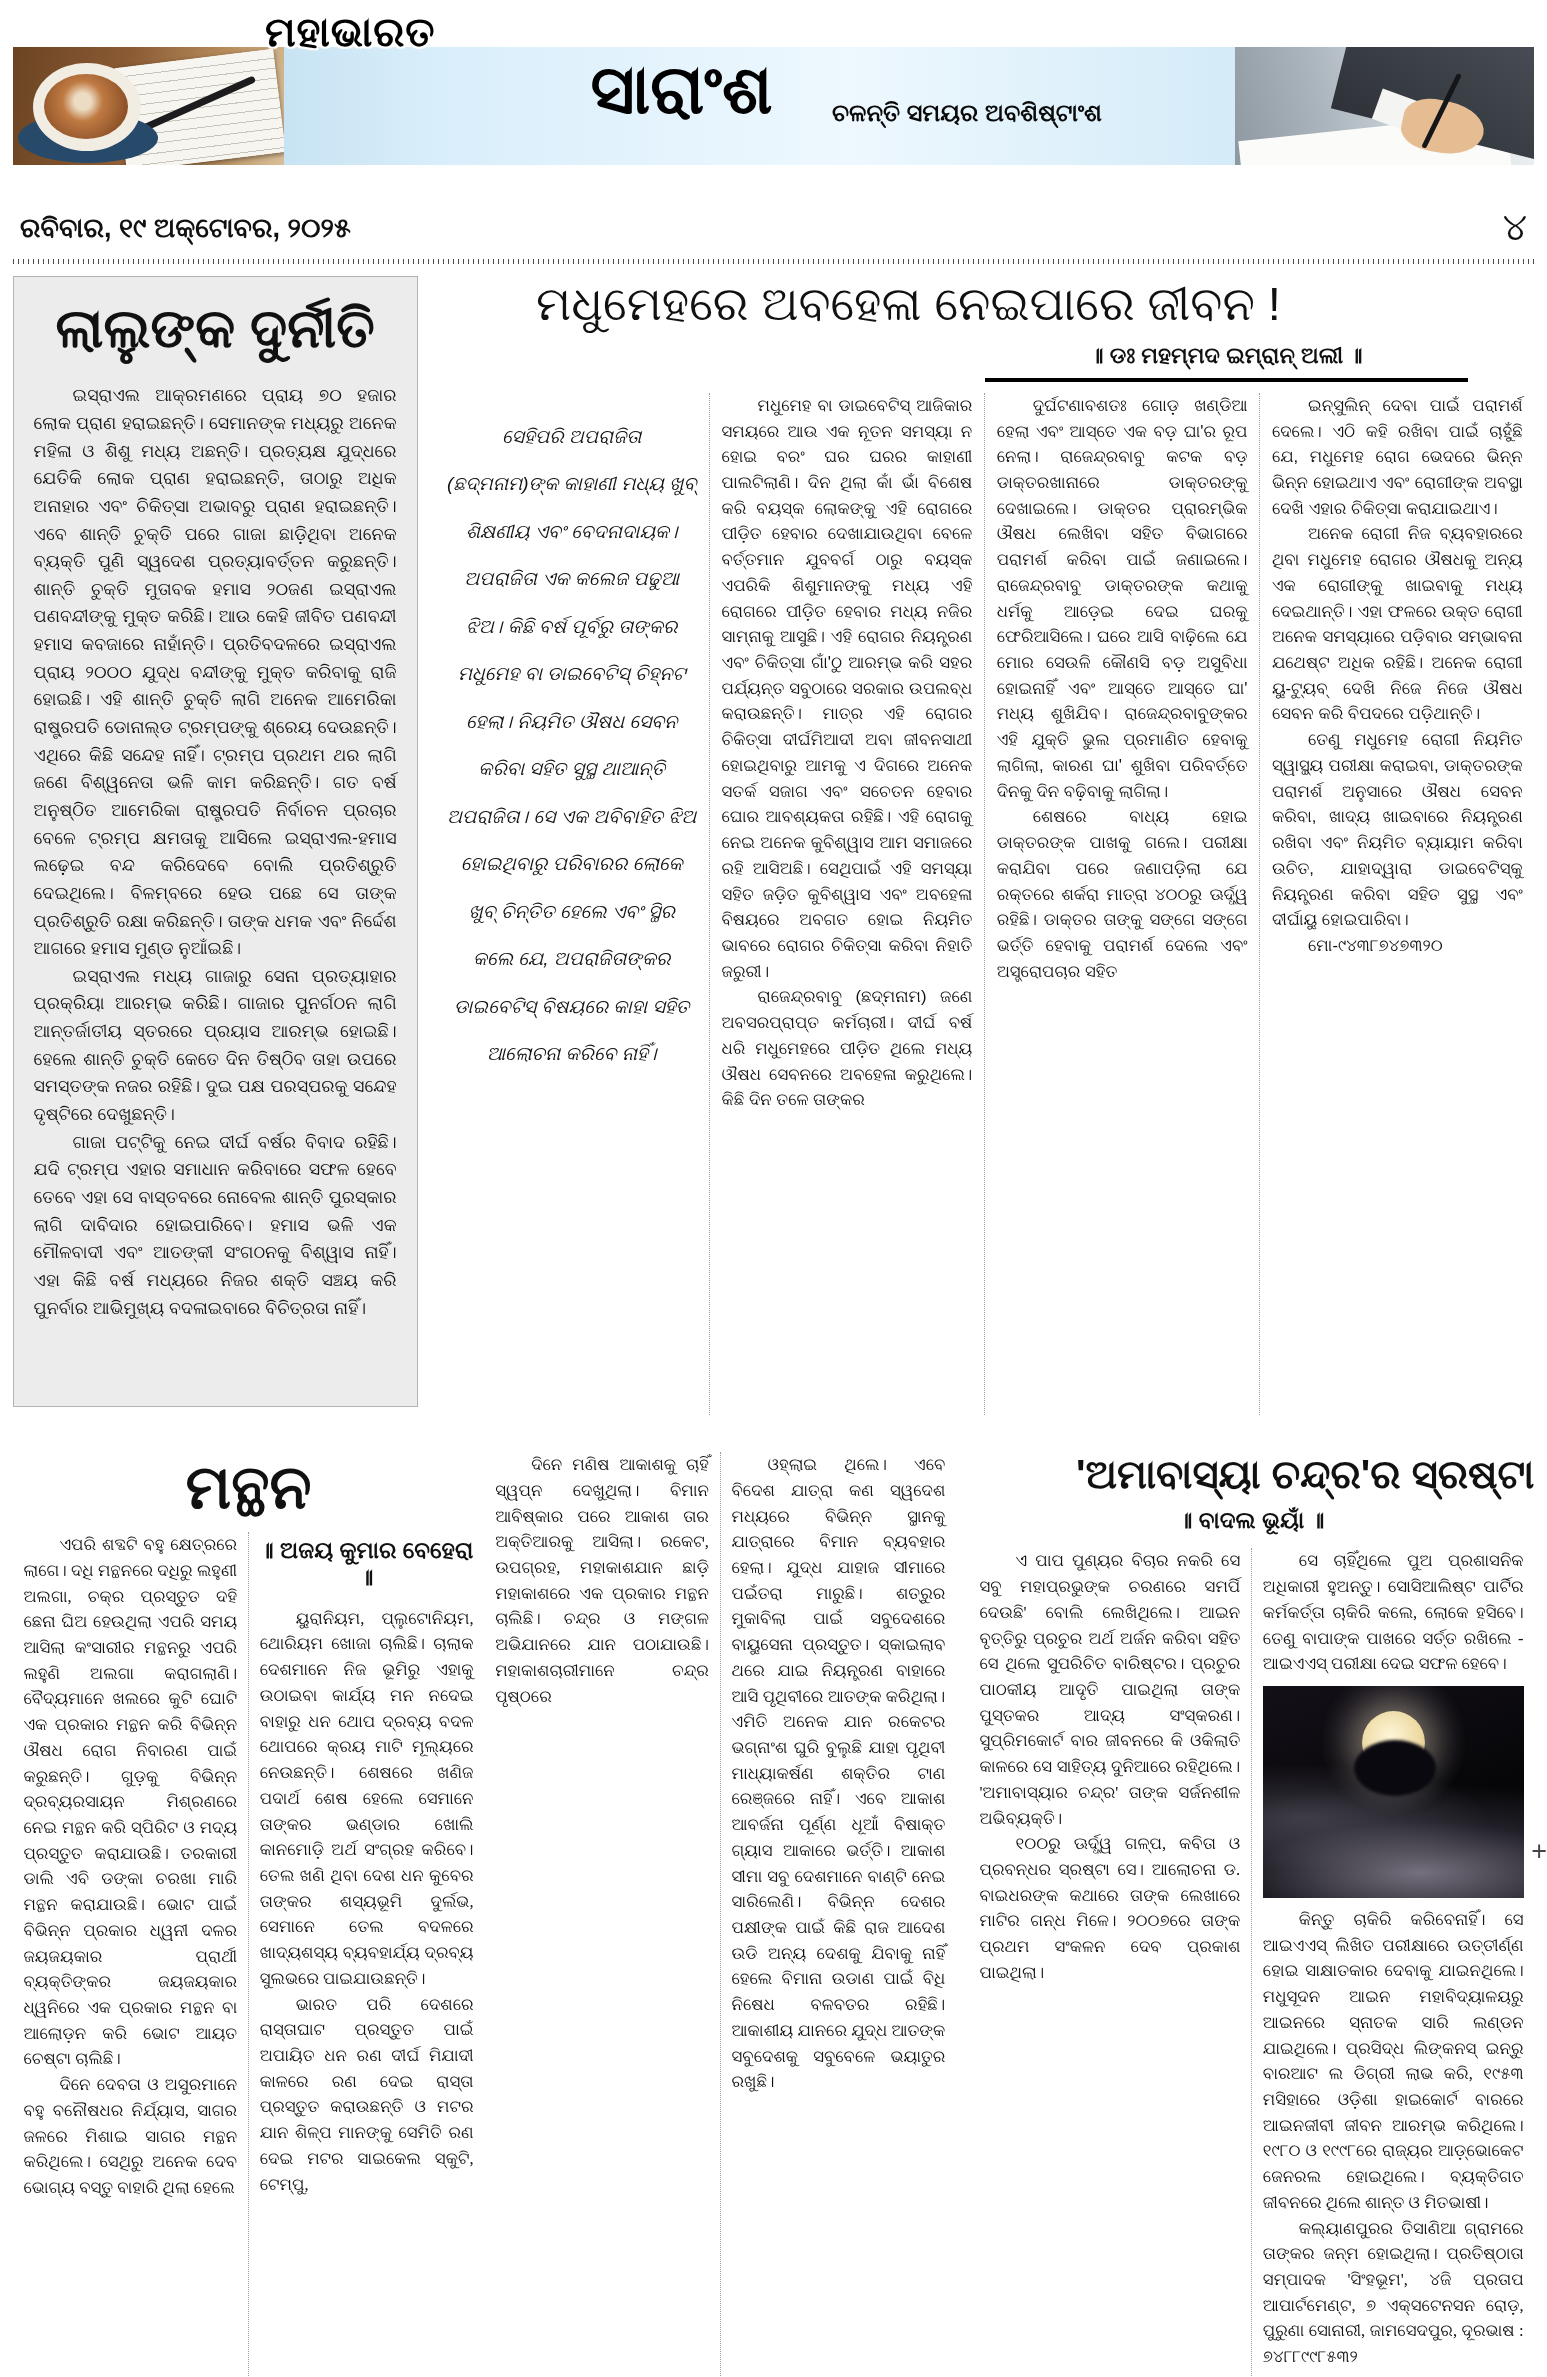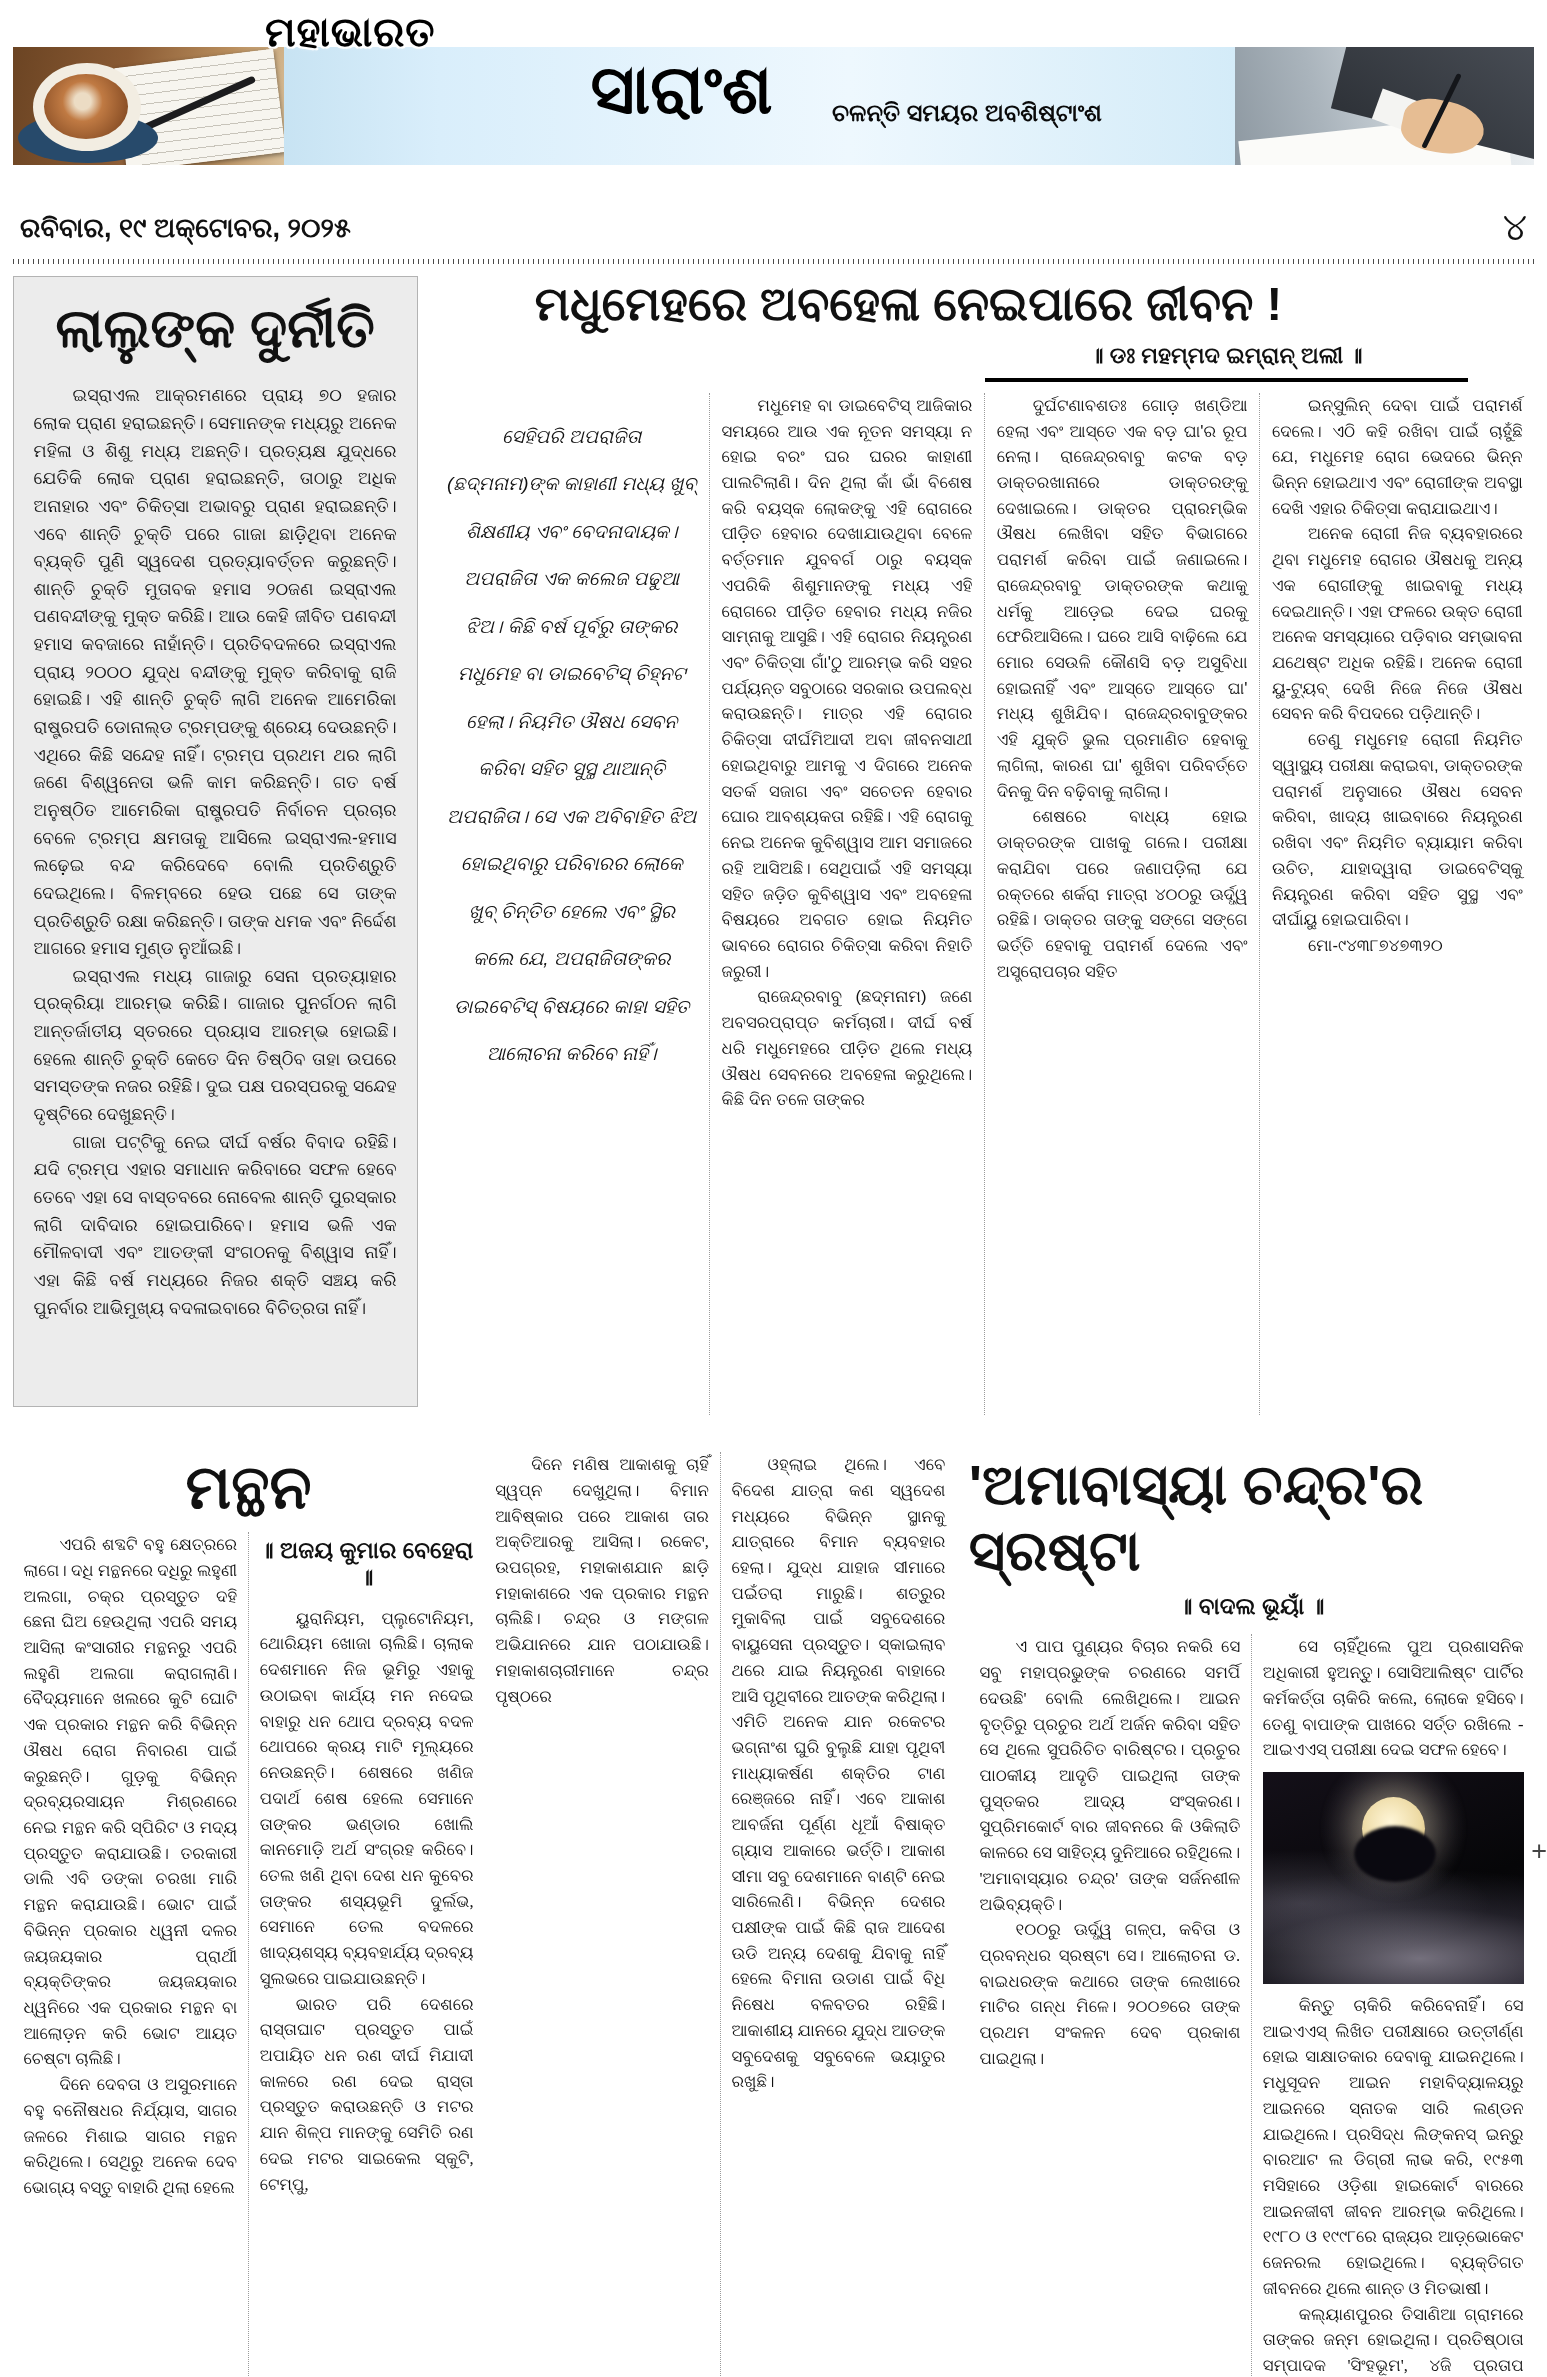--- a/index.html
+++ b/index.html
@@ -40,40 +40,40 @@
   .page-number{font-size:38px;}
   .tick-rule{height:4.5px;margin:9px 12.6px 7.2px;
     background:repeating-linear-gradient(90deg,#4a4a4a 0 1.3px,transparent 1.3px 5px);}
   
   .top{display:flex;gap:17px;padding:5.4px 12.6px 0;height:1165px;overflow:hidden;}
   .box-article{flex:0 0 405px;box-sizing:border-box;height:1131px;overflow:hidden;
     background:#ececec;border:1.8px solid #b3b3b3;padding:16px 20px;}
   .box-article h1{font-size:54px;text-align:center;margin:3.6px 0 21.5px;font-weight:bold;}
   .box-article p{font-size:17.5px;line-height:1.58;text-align:justify;text-indent:39px;margin:0;}
   .feature{flex:1;display:flex;flex-direction:column;min-width:0;}
-  .feature h1{font-size:47px;text-align:center;margin:0 152px 10.8px 0;font-weight:bold;}
+  .feature h1{font-size:47px;text-align:center;margin:0 152px 10.8px 0;font-weight:normal;}
   .feature-byline{width:44%;margin-left:50%;text-align:center;font-size:22.4px;font-weight:bold;
     padding-bottom:9px;border-bottom:4.5px solid #000;}
   .feature-cols{display:flex;margin-top:10.8px;height:1022px;overflow:hidden;}
   .fcol{flex:1;padding:0 11.7px;border-right:1.8px dotted #9a9a9a;min-width:0;}
   .fcol:last-child{border-right:none;}
   .fcol p{font-size:16.6px;line-height:1.55;text-align:justify;text-indent:36px;margin:0;}
   .pullquote{font-style:italic;text-align:center;font-size:19px;line-height:2.5;padding-top:20px;}
   
   .bottom{display:flex;gap:12.6px;padding:10.8px 12.6px 0;height:956px;overflow:hidden;}
   .manthan{flex:0 0 62%;display:flex;min-width:0;}
   .manthan-left{flex:0 0 50%;display:flex;flex-direction:column;min-width:0;}
   .manthan-left h1{font-size:61px;text-align:center;margin:0 0 9px;font-weight:bold;}
   .manthan-inner{display:flex;flex:1;overflow:hidden;}
   .bcol{flex:1;padding:0 10.8px;border-right:1.8px dotted #9a9a9a;min-width:0;overflow:hidden;}
   .bcol:last-child{border-right:none;}
   .bcol p{font-size:16.6px;line-height:1.55;text-align:justify;text-indent:36px;margin:0;font-family:Liberation Serif, serif;}
   .byline-small{text-align:center;font-size:23px;font-weight:bold;margin:5.4px 0 14.3px;}
   .amavasya{flex:1;display:flex;flex-direction:column;min-width:0;}
-  .amavasya h1{font-size:56px;text-align:left;margin:0 0 3.6px;font-weight:bold;}
+  .amavasya h1{font-size:40px;text-align:right;margin:0 0 3.6px;font-weight:bold;}
   .ama-cols{display:flex;flex:1;overflow:hidden;}
   .moon-photo{position:relative;width:100%;height:212px;margin:9px 0;overflow:hidden;
     background:
       radial-gradient(ellipse 160% 60% at 60% 88%,rgba(205,198,218,.55),rgba(120,115,140,.22) 40%,transparent 70%),
       radial-gradient(ellipse 120% 42% at 15% 62%,rgba(160,155,175,.30),transparent 60%),
       radial-gradient(circle at 50% 26%,rgba(235,225,248,.22),transparent 36%),
       linear-gradient(160deg,#141019,#060608 60%,#0c0a10);}
   .moon{position:absolute;left:calc(50% - 31px);top:25px;width:63px;height:63px;border-radius:50%;
     background:radial-gradient(circle at 45% 40%,#fff6d8,#ecd9a2 60%,#caa86a);
     box-shadow:0 0 30.5px 10.8px rgba(240,225,180,.35);}

